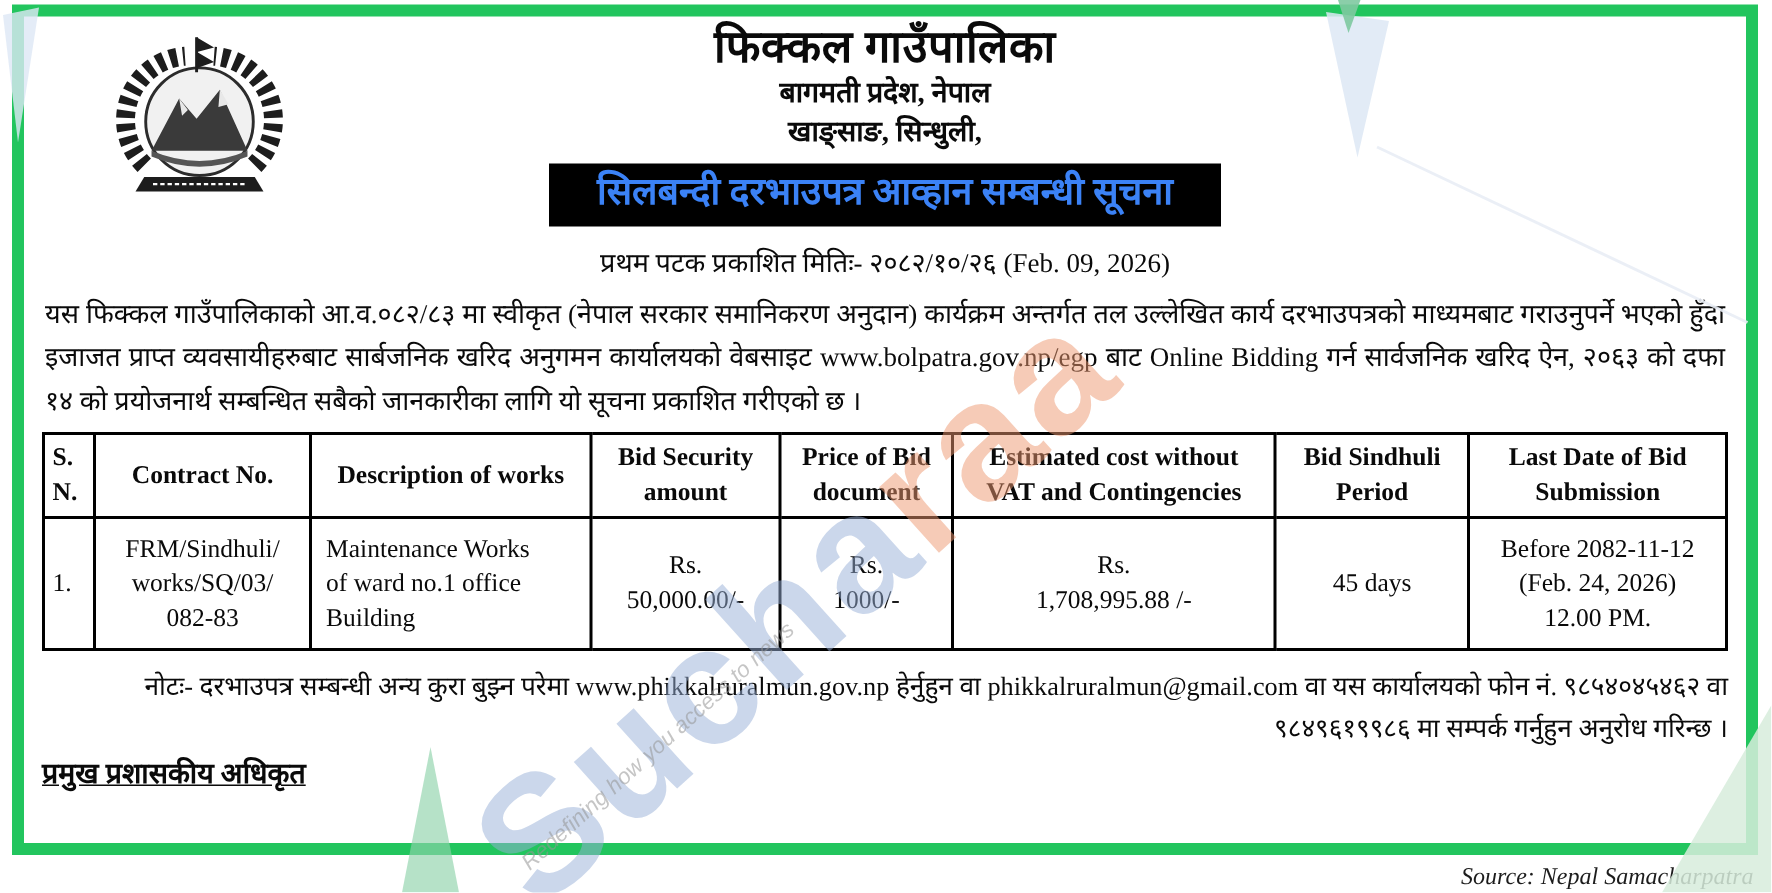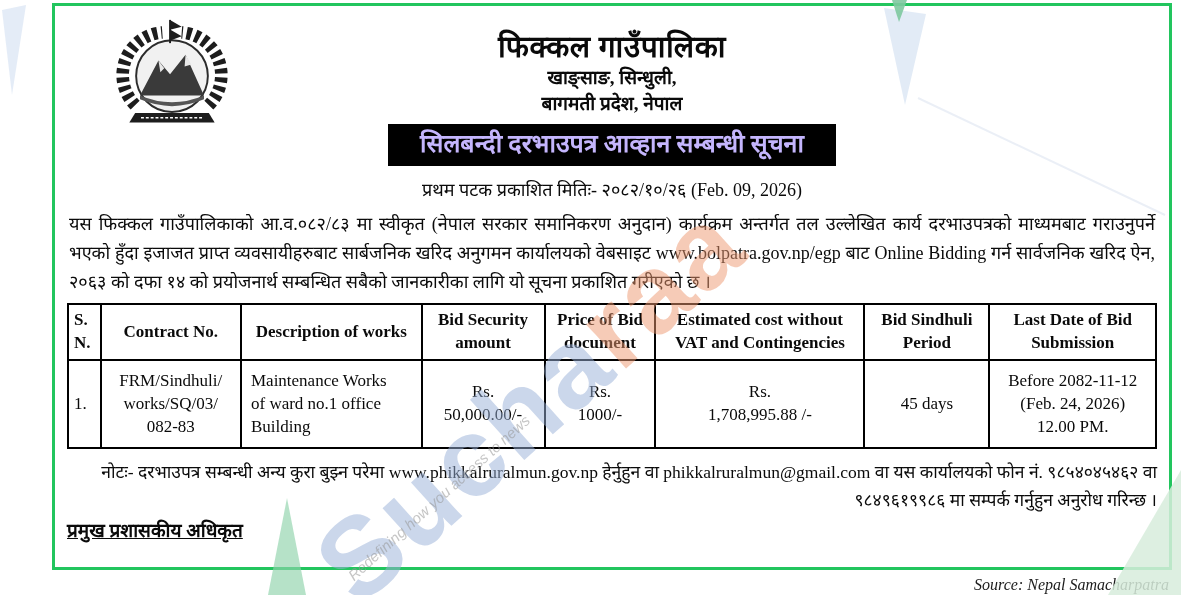--- a/index.html
+++ b/index.html
@@ -2,31 +2,31 @@
 <html><head>
 <meta charset="utf-8">
 <style>
   * { margin:0; padding:0; box-sizing:border-box; }
   body { width:1181px; height:595px; background:#ffffff; overflow:hidden;
          font-family:"Liberation Serif", serif; color:#0a0a0a; }
   .page { position:relative; width:1181px; height:595px; background:#ffffff; }
 
   
   .frame { position:absolute; left:8px; top:3px; right:9px; bottom:25px;
-           border:3px solid #22c55e; padding:22px 12px 4px 12px; background:transparent;margin-left:44px; }
+           border:8px solid #22c55e; padding:2px 12px 4px 12px; background:transparent; }
 
   
   .emblem { position:absolute; left:58px; top:10px; width:118px; height:126px; }
   .head-block { text-align:center; }
   .title1 { font-size:30px; font-weight:bold; line-height:37px; letter-spacing:.5px; }
   .title2 { font-size:27px; font-weight:bold; line-height:37px; }
   .addr   { font-size:19px; font-weight:bold; line-height:26px; }
 
   .banner-wrap { text-align:center; margin-top:7px; }
-  .banner { display:inline-block; background:#000; color:#c4b5fd; font-weight:bold;
+  .banner { display:inline-block; background:#000; color:#3b82f6; font-weight:bold;
             font-size:25px; line-height:30px; padding:5px 32px 7px 32px; }
 
   .dateline { text-align:center; font-weight:normal; font-size:18px; margin-top:11px; }
 
   .body-par { margin-top:9px; font-size:18px; line-height:1.6; text-align:justify;
               padding:0 2px; }
 
   
   table { width:100%; border-collapse:collapse; margin-top:7px; table-layout:fixed; }
   th, td { border:2px solid #000; font-size:17px; vertical-align:middle;
@@ -78,22 +78,22 @@
 
       <path d="M58 4 L70 11 L59 14 Z M58 14 L70 21 L59 25 Z" fill="#1d1d1d"></path>
       <line x1="58" y1="4" x2="58" y2="28" stroke="#1d1d1d" stroke-width="2"></line>
 
       <path d="M22 100 L98 100 L104 110 L16 110 Z" fill="#1d1d1d"></path>
       <line x1="28" y1="105" x2="92" y2="105" stroke="#ffffff" stroke-width="1.5" stroke-dasharray="3 2"></line>
     </svg>
 
     <div class="head-block">
       <div class="title1">फिक्कल गाउँपालिका</div>
+      <div class="addr">बागमती प्रदेश, नेपाल</div>
       <div class="addr">खाङ्साङ, सिन्धुली,</div>
-      <div class="addr">बागमती प्रदेश, नेपाल</div>
     </div>
 
     <div class="banner-wrap">
       <div class="banner">सिलबन्दी दरभाउपत्र आव्हान सम्बन्धी सूचना</div>
     </div>
 
     <div class="dateline">प्रथम पटक प्रकाशित मितिः- २०८२/१०/२६  (Feb. 09, 2026)</div>
 
     <div class="body-par">यस फिक्कल गाउँपालिकाको आ.व.०८२/८३ मा स्वीकृत (नेपाल सरकार समानिकरण अनुदान) कार्यक्रम अन्तर्गत तल उल्लेखित कार्य दरभाउपत्रको माध्यमबाट गराउनुपर्ने भएको हुँदा इजाजत प्राप्त व्यवसायीहरुबाट सार्बजनिक खरिद अनुगमन कार्यालयको वेबसाइट www.bolpatra.gov.np/egp बाट Online Bidding गर्न सार्वजनिक खरिद ऐन, २०६३ को दफा १४ को प्रयोजनार्थ सम्बन्धित सबैको जानकारीका लागि यो सूचना प्रकाशित गरीएको छ ।</div>
 

